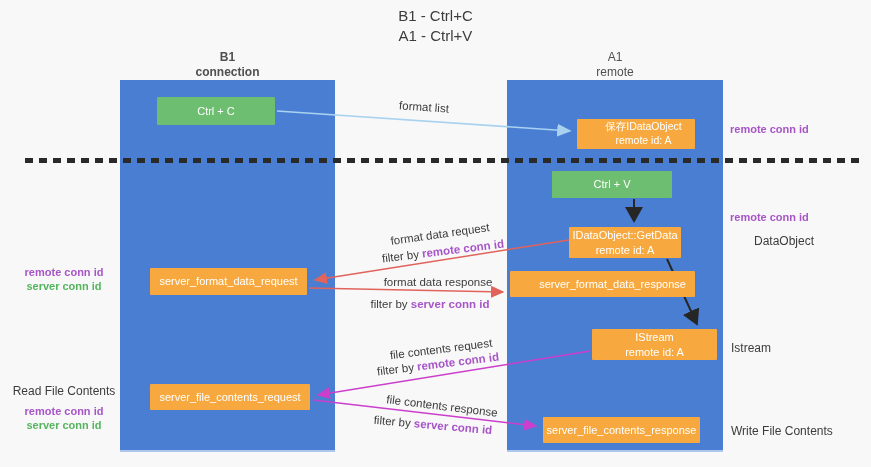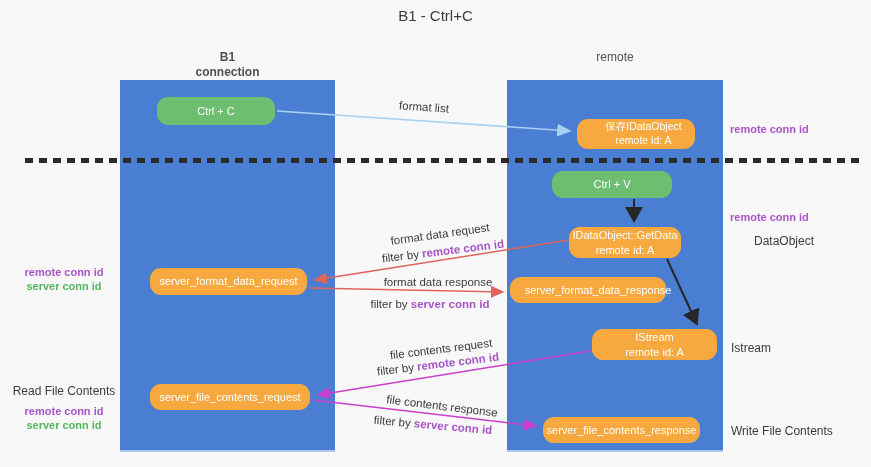--- a/index.html
+++ b/index.html
@@ -17,21 +17,21 @@
 
   .col-header{position:absolute;text-align:center;font-size:12px;color:#505050;line-height:1.25;}
   .lifeline{position:absolute;top:80px;height:372px;background:var(--column-blue);
             border-bottom:2px solid #aec7ee;}
 
   .dashline{position:absolute;left:25px;top:158px;width:837px;height:5px;
             background:repeating-linear-gradient(90deg,#2a2a2a 0 8px,transparent 8px 14px);}
 
   .node{position:absolute;display:flex;flex-direction:column;align-items:center;
         justify-content:center;color:#fff;text-align:left;font-size:11px;
-        line-height:1.3;border-radius:11px;}
+        line-height:1.3;border-radius:1px;}
   .node.orange{background:var(--box-orange);}
   .node.green{background:var(--box-green);}
 
   .arrow-label{position:absolute;font-size:11.5px;color:var(--text-dark);white-space:nowrap;}
   .arrow-label .key{font-weight:bold;color:var(--text-purple);}
 
   .side-label{position:absolute;font-size:12px;color:var(--text-dark);white-space:nowrap;}
   .side-label.purple{color:var(--text-purple);font-weight:bold;font-size:11px;}
   .left-block{position:absolute;left:8px;width:112px;text-align:center;line-height:1.3;}
   .left-block .purple{color:var(--text-purple);font-weight:bold;font-size:11px;}
@@ -46,27 +46,29 @@
   .mk-blue{fill:var(--arrow-lightblue);} .mk-red{fill:var(--arrow-red);}
   .mk-magenta{fill:var(--arrow-magenta);} .mk-black{fill:#262626;}
 </style>
 </head>
 <body>
 
 <div class="stage">
 
   <div class="title">
     <div>B1 - Ctrl+C</div>
+    <div>A1 - Ctrl+V</div>
   </div>
 
   <div class="col-header" style="left:120px;top:50px;width:215px;font-weight:bold;">
     <div>B1</div>
     <div>connection</div>
   </div>
   <div class="col-header" style="left:507px;top:50px;width:216px;">
+    <div>A1</div>
     <div>remote</div>
   </div>
 
   <div class="lifeline" style="left:120px;width:215px;"></div>
   <div class="lifeline" style="left:507px;width:216px;"></div>
 
   <div class="dashline"></div>
 
   <svg class="wires" width="871" height="467" viewBox="0 0 871 467">
     <defs>
@@ -107,21 +109,21 @@
 
   <div class="node orange" style="left:569px;top:227px;width:112px;height:31px;">
     <span>IDataObject::GetData</span>
     <span>remote id: A</span>
   </div>
 
   <div class="node orange" style="left:150px;top:268px;width:157px;height:27px;">
     <span>server_format_data_request</span>
   </div>
 
-  <div class="node orange" style="left:510px;top:277px;width:156px;height:26px;padding-left:20px;">
+  <div class="node orange" style="left:510px;top:271px;width:185px;height:26px;padding-left:20px;">
     <span>server_format_data_response</span>
   </div>
 
   <div class="node orange" style="left:592px;top:329px;width:125px;height:31px;">
     <span>IStream</span>
     <span>remote id: A</span>
   </div>
 
   <div class="node orange" style="left:543px;top:417px;width:157px;height:26px;">
     <span>server_file_contents_response</span>

